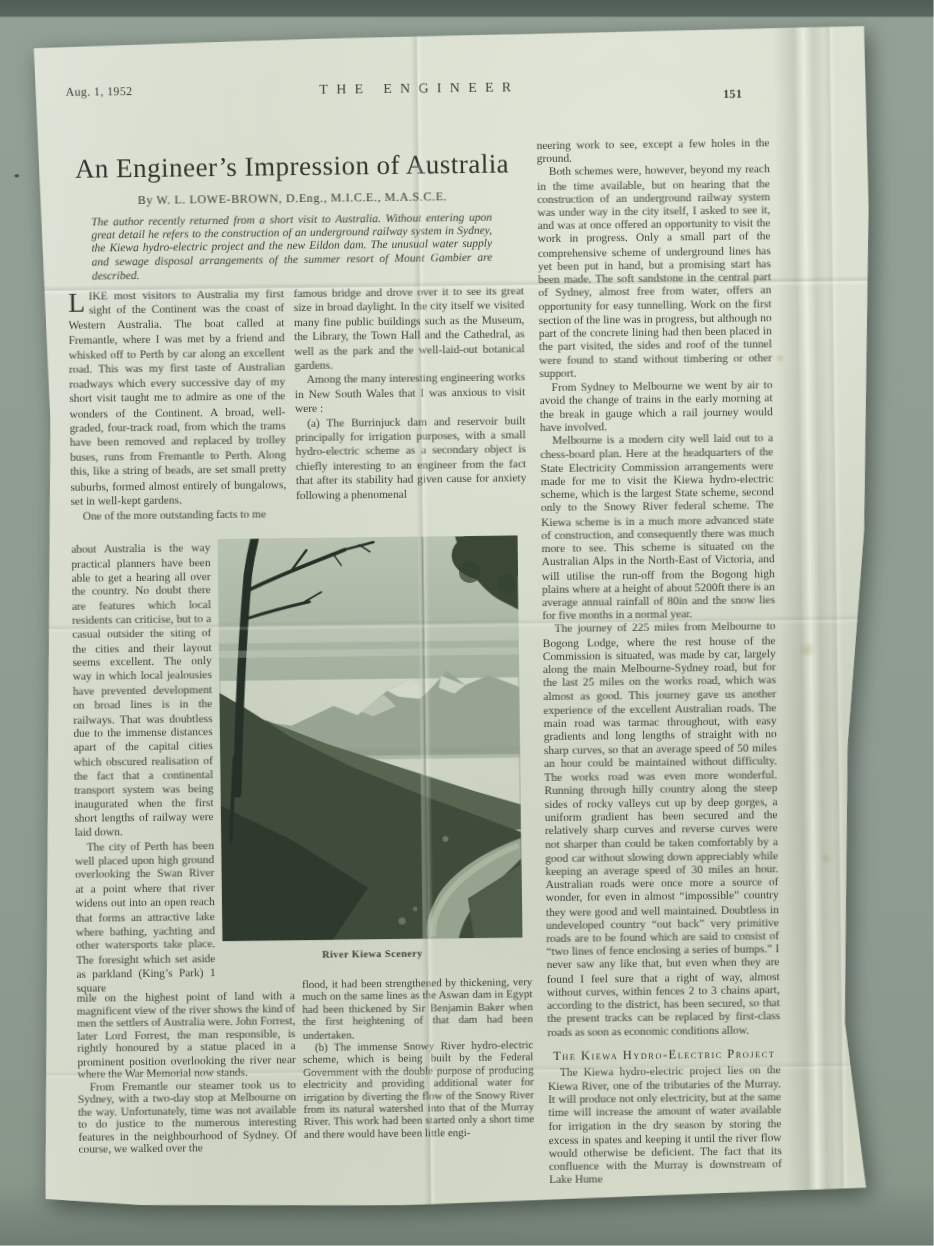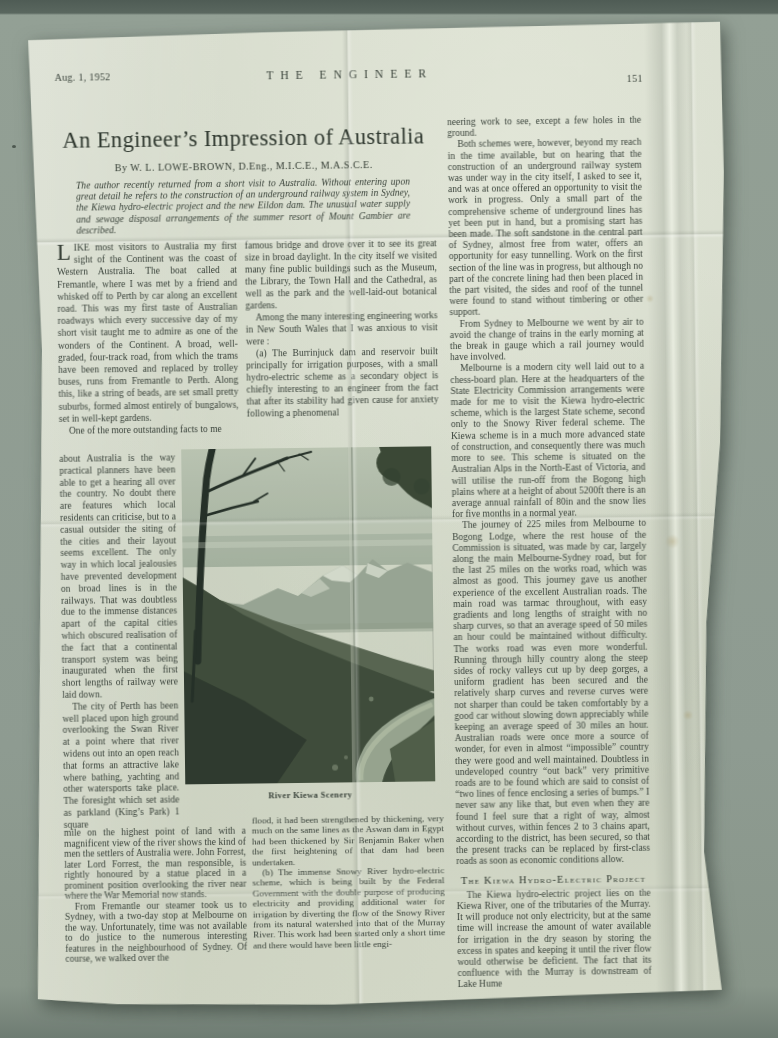--- a/index.html
+++ b/index.html
@@ -58,21 +58,21 @@
 </head>
 <body>
 
 <div class="speck" style="left:12px;top:145px;"></div>
 
 <div class="sheet-wrap">
   <div class="sheet">
 
     <div class="hdr ink" style="left:32px;top:42px;font-family:Liberation Serif, serif;">Aug. 1, 1952</div>
     <div class="hdr ink journal-name" style="left:172px;top:42px;width:310px;text-align:center;">THE ENGINEER</div>
-    <div class="hdr ink" style="left:580px;top:50px;width:40px;text-align:right;">151</div>
+    <div class="hdr ink" style="left:580px;top:50px;width:40px;text-align:left;font-weight:bold;">151</div>
 
     <div class="title">An Engineer’s Impression of Australia</div>
     <div class="byline">By W. L. LOWE-BROWN, D.Eng., M.I.C.E., M.A.S.C.E.</div>
     <div class="abstract">The author recently returned from a short visit to Australia. Without entering upon great detail he refers to the construction of an underground railway system in Sydney, the Kiewa hydro-electric project and the new Eildon dam. The unusual water supply and sewage disposal arrangements of the summer resort of Mount Gambier are described.</div>
 
     <div class="col lt">
       <p><span class="dropcap">L</span><span>IKE most visitors to Australia my first sight of the Continent was the coast of Western Australia. The boat called at Fremantle, where I was met by a friend and whisked off to Perth by car along an excellent road. This was my first taste of Australian roadways which every successive day of my short visit taught me to admire as one of the wonders of the Continent. A broad, well-graded, four-track road, from which the trams have been removed and replaced by trolley buses, runs from Fremantle to Perth. Along this, like a string of beads, are set small pretty suburbs, formed almost entirely of bungalows, set in well-kept gardens.</span></p>
       <p class="ind">One of the more outstanding facts to me</p>
     </div>
 

